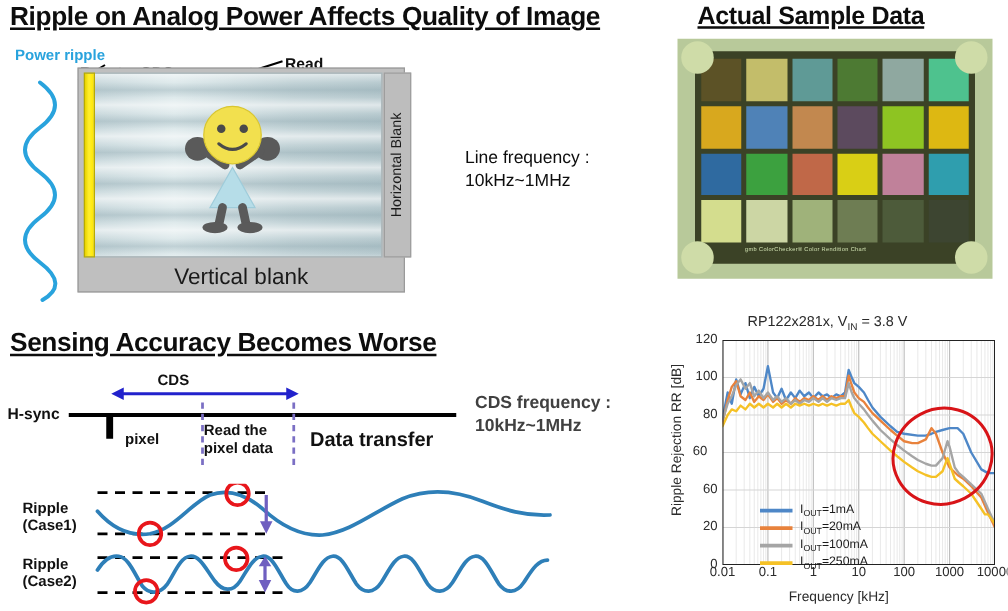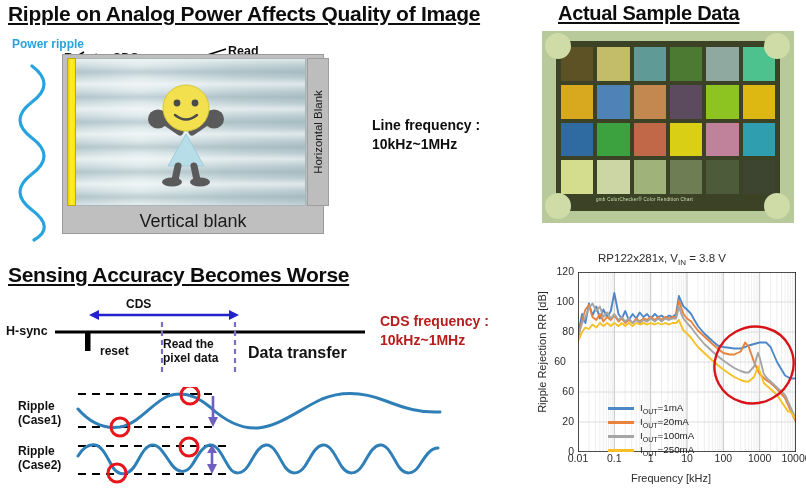--- a/index.html
+++ b/index.html
@@ -71,21 +71,21 @@
   #horizontal-blank-label {
     position: absolute; left: 307px; top: 26px; width: 22px; height: 148px;
     display: flex; align-items: center; justify-content: center;
     font-size: 11.5px; color: #1a1a1a;
   }
   #horizontal-blank-label span {
     transform: rotate(-90deg); white-space: nowrap;
   }
 
   #line-freq-text {
-    position: absolute; left: 372px; top: 84px; font-size: 14px; font-weight: bold;
+    position: absolute; left: 372px; top: 84px; font-size: 14px; font-weight: normal;
     color: #0d0d0d; line-height: 19px; white-space: pre-line;
   }
 
   
   #sample-photo {
     position: absolute; left: 542px; top: 31px; width: 252px; height: 192px;
     background: #b8c99a; overflow: hidden;
   }
   #cc-chart {
     position: absolute; left: 14px; top: 10px; width: 224px; height: 170px;
@@ -115,21 +115,21 @@
   #timing-diagram { position: absolute; left: 0; top: 292px; width: 530px; height: 197px; }
   #hsync-label { left: 6px; top: 32px; font-size: 12.5px; }
   #cds-label { left: 126px; top: 5px; font-size: 12px; }
   #reset-label { left: 100px; top: 52px; font-size: 12px; }
   #read-pixel-label { left: 163px; top: 45px; font-size: 12px; line-height: 14px; white-space: pre-line; }
   #data-transfer-label { left: 248px; top: 52px; font-size: 16px; }
   #ripple-case1-label { left: 18px; top: 107px; font-size: 12px; line-height: 14px; white-space: pre-line; }
   #ripple-case2-label { left: 18px; top: 152px; font-size: 12px; line-height: 14px; white-space: pre-line; }
   #cds-freq-text {
     position: absolute; left: 380px; top: 20px; font-size: 14px; font-weight: bold;
-    color: #b91c1c; line-height: 19px; white-space: pre-line;
+    color: #404040; line-height: 19px; white-space: pre-line;
   }
 
   
   #rr-chart { position: absolute; left: 518px; top: 250px; width: 288px; height: 239px; }
   #rr-title {
     position: absolute; left: 0; top: 2px; width: 288px; text-align: center;
     font-size: 11.5px; color: #2b2b2b;
   }
   #rr-ylabel {
     position: absolute; left: -46px; top: 96px; width: 140px; text-align: center;
@@ -260,21 +260,21 @@
       <line x1="55" y1="40" x2="365" y2="40" stroke="#000" stroke-width="3.2"></line>
       <rect x="85" y="40" width="5.5" height="19" fill="#000"></rect>
       <line x1="93" y1="23" x2="235" y2="23" stroke="#2222cc" stroke-width="2.4"></line>
       <polygon points="89,23 99,18 99,28" fill="#2222cc"></polygon>
       <polygon points="239,23 229,18 229,28" fill="#2222cc"></polygon>
       <line x1="162" y1="30" x2="162" y2="80" stroke="#7b6fc4" stroke-width="2.2" stroke-dasharray="5,4"></line>
       <line x1="235" y1="30" x2="235" y2="80" stroke="#7b6fc4" stroke-width="2.2" stroke-dasharray="5,4"></line>
     </svg>
 
     <div class="lbl" id="cds-label">CDS</div>
-    <div class="lbl" id="reset-label">reset</div>
+    <div class="lbl" id="reset-label">pixel</div>
     <div class="lbl" id="read-pixel-label">Read the
 pixel data</div>
     <div class="lbl" id="data-transfer-label">Data transfer</div>
 
     <div class="lbl" id="ripple-case1-label">Ripple
 (Case1)</div>
     <div class="lbl" id="ripple-case2-label">Ripple
 (Case2)</div>
 
     <svg style="position:absolute;left:0;top:95px;" width="530" height="52" viewBox="0 0 530 52">

